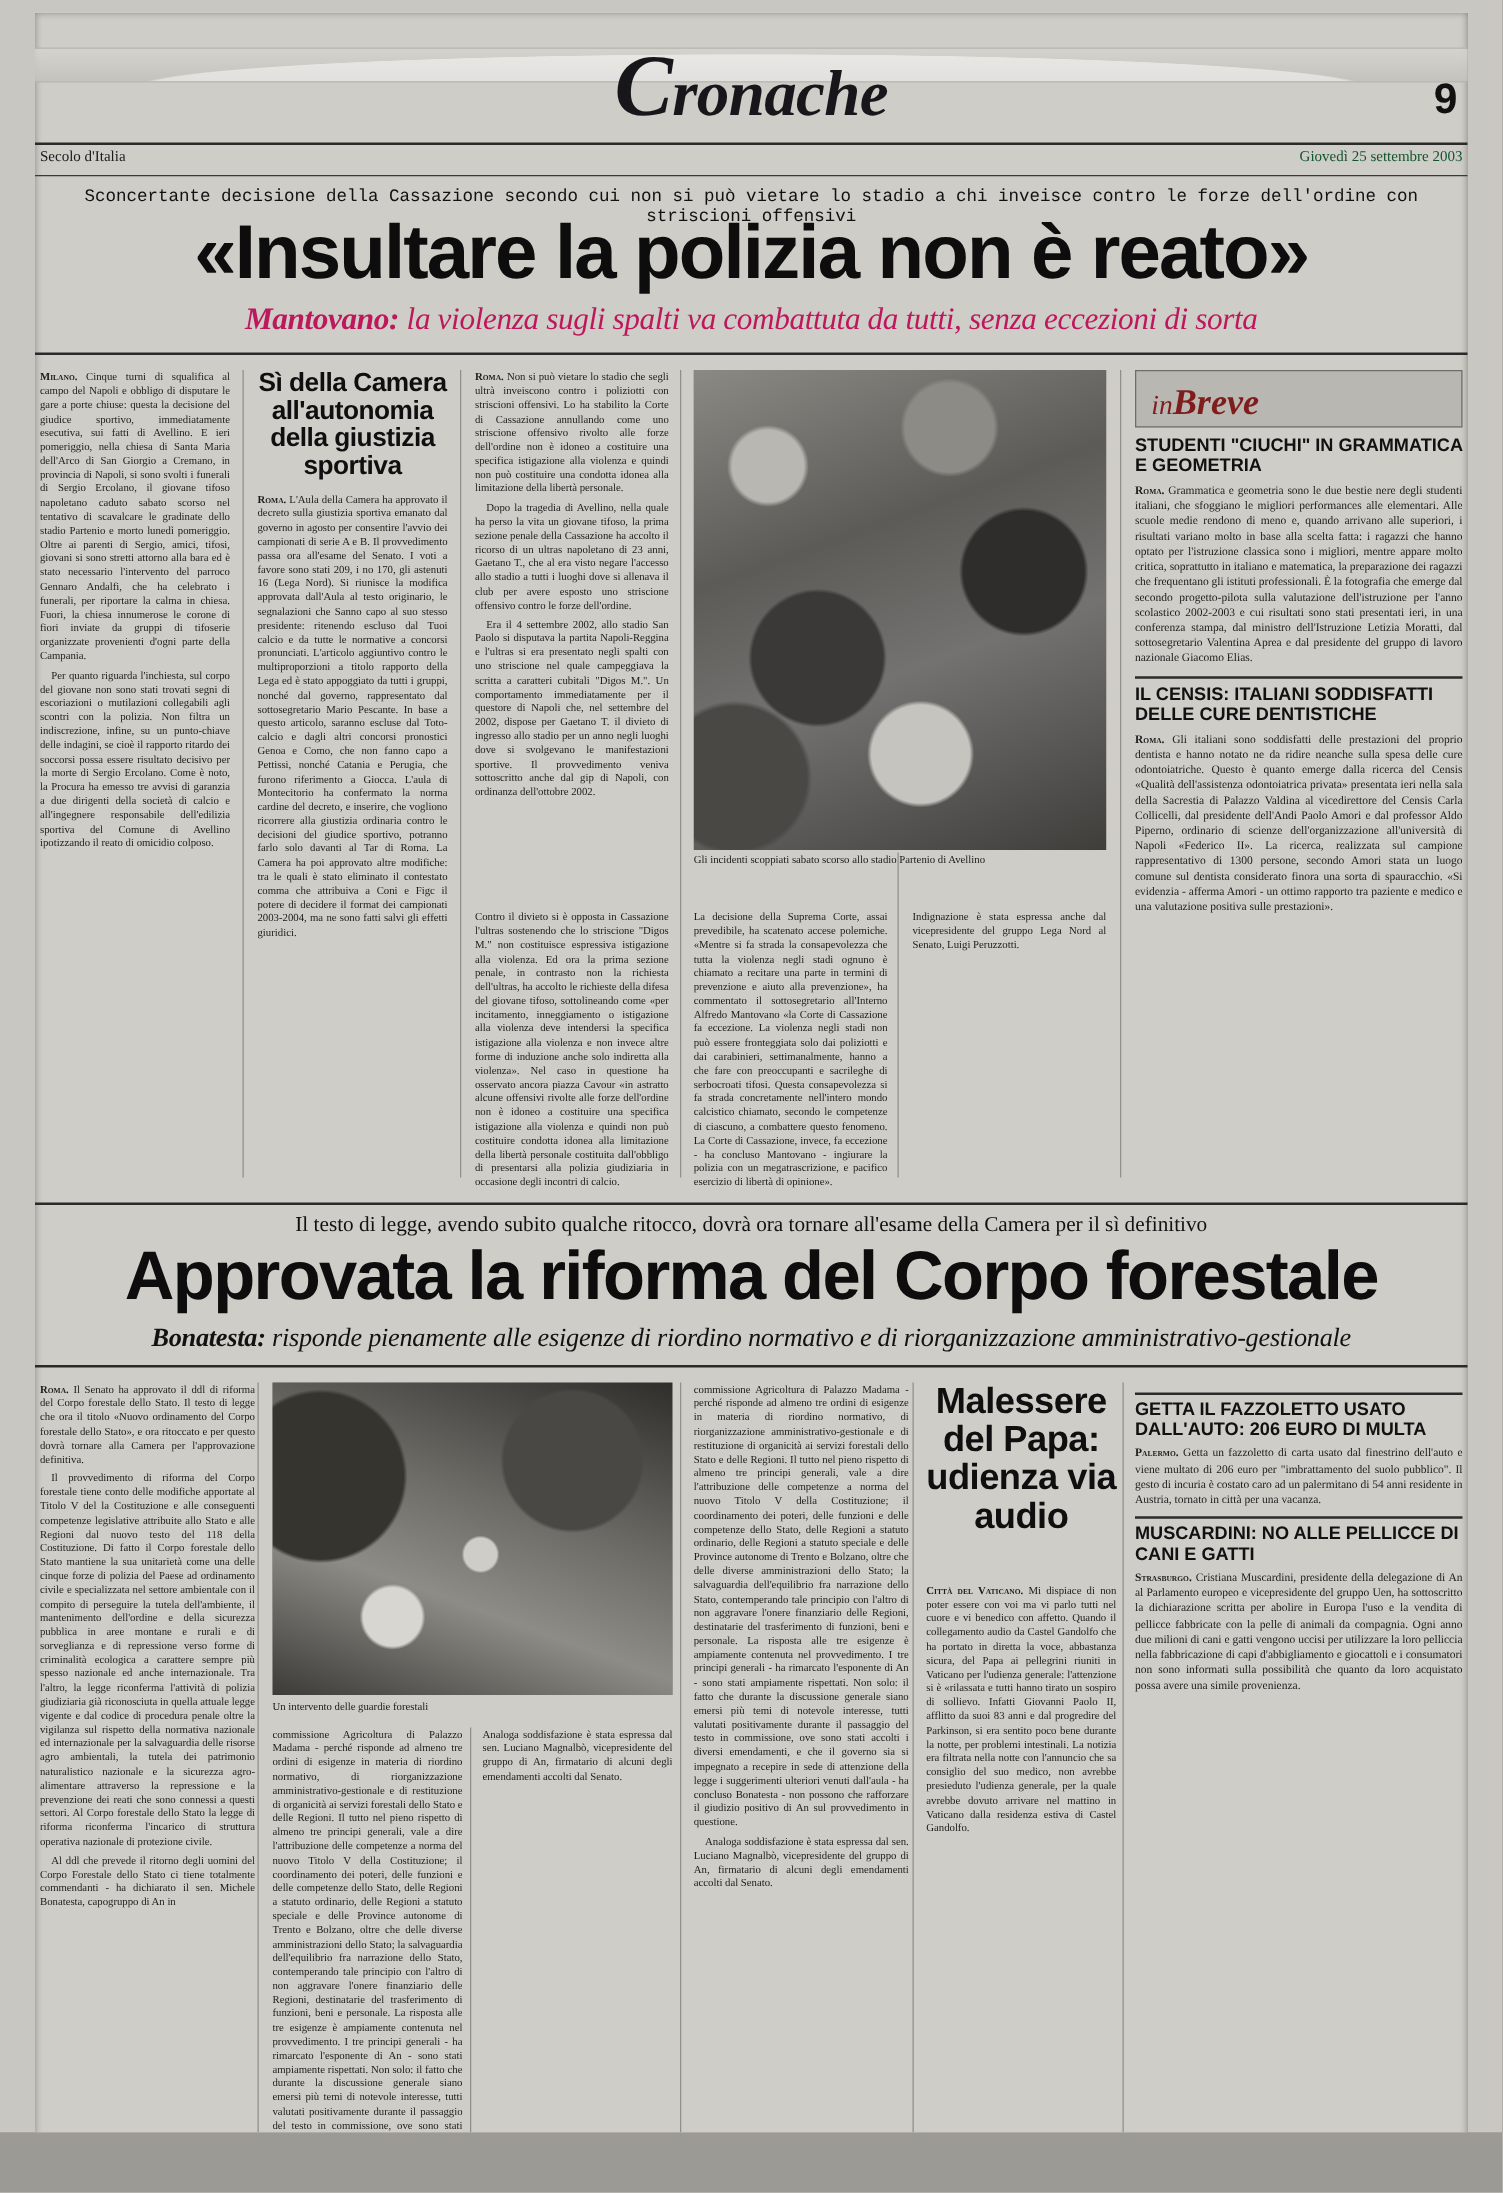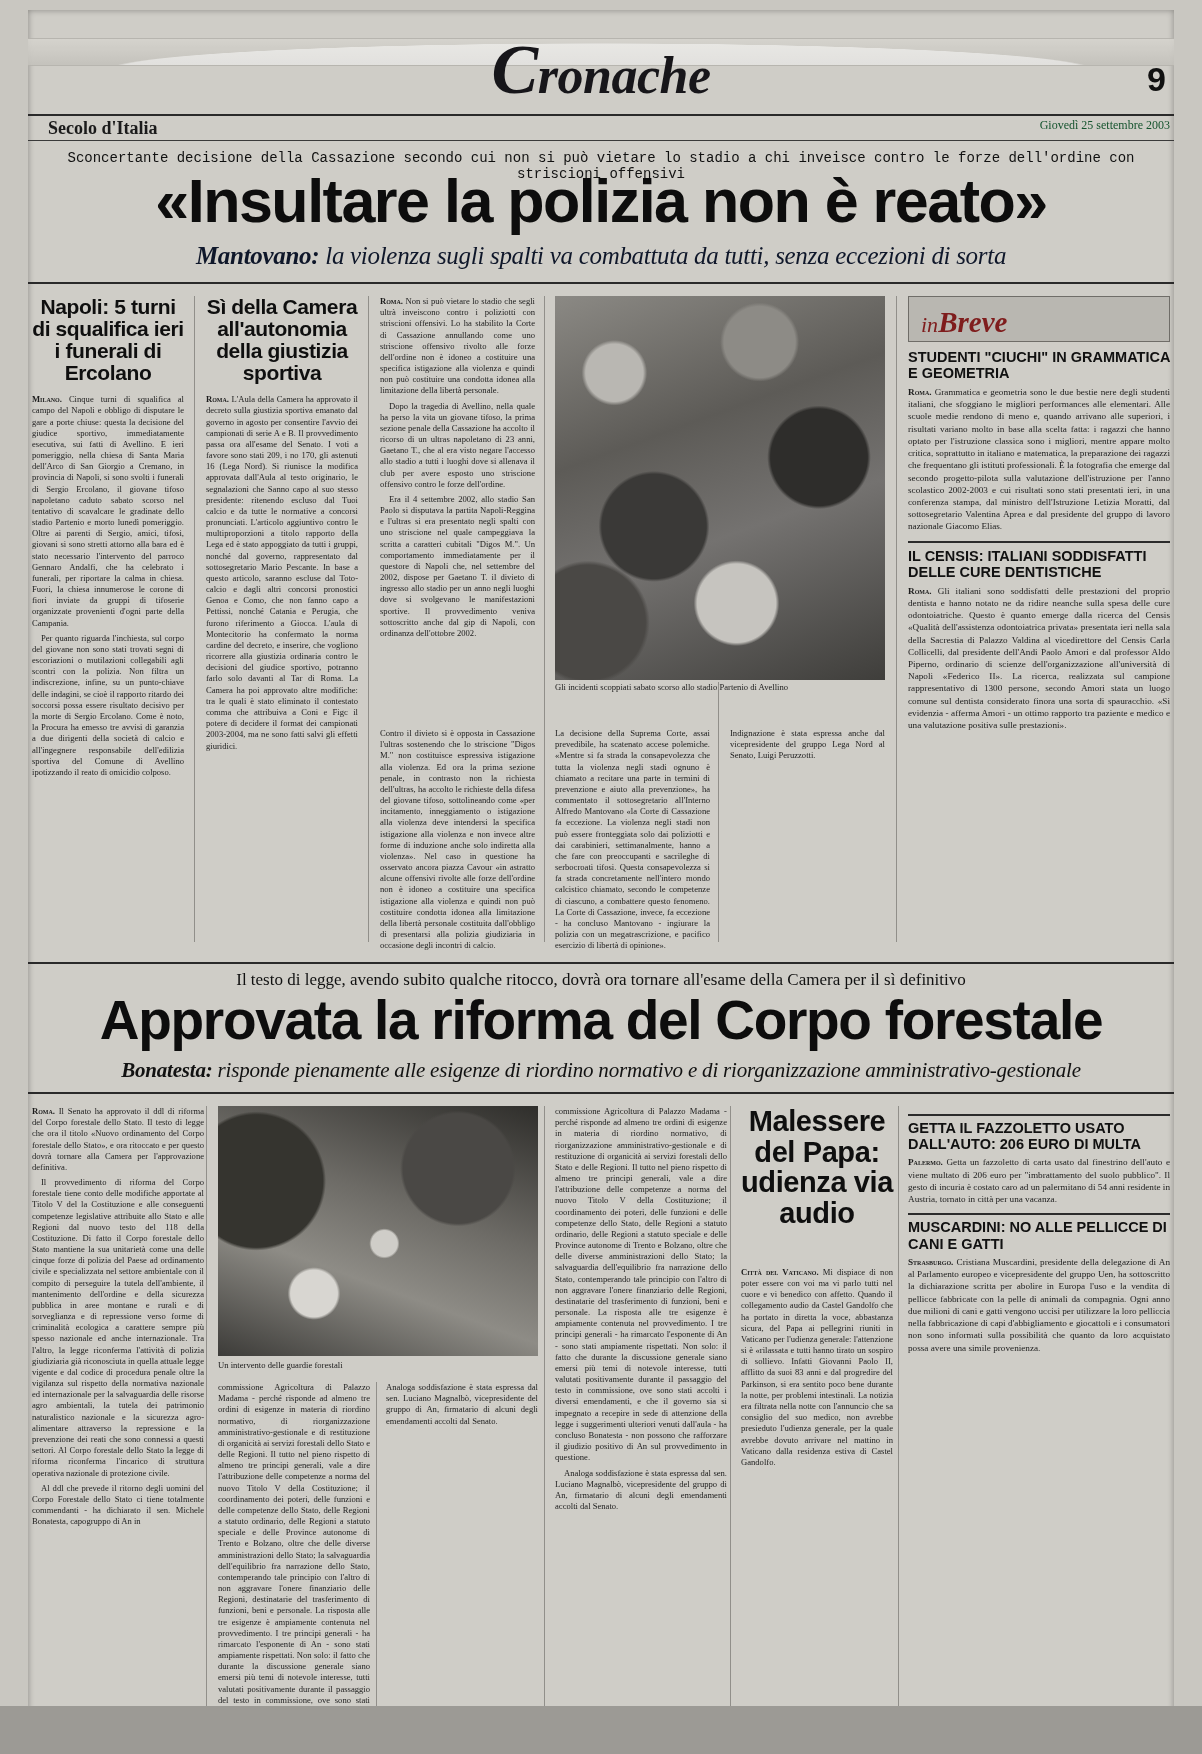--- a/index.html
+++ b/index.html
@@ -38,21 +38,21 @@
     position:absolute;right:8px;top:22px;font-size:34px;font-weight:700;color:#111;
     font-family:"Liberation Sans", sans-serif;
   }
   .rule-top{
     position:absolute;left:0;top:104px;width:1146px;border-top:2px solid #2a2a2a;
   }
   .paperinfo{
     position:absolute;left:0;top:106px;width:1146px;height:22px;
   }
   .paperinfo .name{
-    position:absolute;left:20px;top:2px;font-size:18px;font-weight:700;color:#1b1b1b;
+    position:absolute;left:4px;top:2px;font-size:12px;font-weight:400;color:#1b1b1b;
     font-family:"Liberation Serif", serif;
   }
   .paperinfo .date{
     position:absolute;right:4px;top:2px;font-size:12px;color:#14532d;
     font-family:"Liberation Serif", serif;
   }
   .rule-under{
     position:absolute;left:0;top:130px;width:1146px;border-top:1px solid #3a3a3a;
   }
 
@@ -63,21 +63,21 @@
   }
   .bighead{
     position:absolute;left:6px;top:160px;width:1134px;text-align:center;
     font-family:"Liberation Sans", sans-serif;
     font-weight:700;font-size:61px;color:#0d0d0d;letter-spacing:-1.5px;
     line-height:1.02;
   }
   .subhead{
     position:absolute;left:6px;top:232px;width:1134px;text-align:center;
     font-family:"Liberation Serif", serif;
-    font-style:italic;font-size:25px;color:#0f172a;letter-spacing:-.3px;
+    font-style:italic;font-size:25px;color:#be185d;letter-spacing:-.3px;
   }
   .subhead b{font-weight:700;}
   .rule-head{position:absolute;left:0;top:272px;width:1146px;border-top:2px solid #2a2a2a;}
 
   
   .col{position:absolute;font-size:8.6px;line-height:1.30;color:#1c1c1c;text-align:justify;
        font-family:"Liberation Serif", serif;}
   .col p{margin:0 0 4px 0;text-indent:9px;}
   .col p.first{text-indent:0;}
   .sc{font-variant:small-caps;font-weight:700;}
@@ -200,21 +200,20 @@
   <div class="rule-under"></div>
 
   <div class="kicker">Sconcertante decisione della Cassazione secondo cui non si può vietare lo stadio a chi inveisce contro le forze dell'ordine con striscioni offensivi</div>
   <div class="bighead">«Insultare la polizia non è reato»</div>
   <div class="subhead">
     <b>Mantovano:</b><span> la violenza sugli spalti va combattuta da tutti, senza eccezioni di sorta</span>
   </div>
   <div class="rule-head"></div>
 
   <div class="col c1">
-    <div class="colhead" style="margin-bottom:10px;">Napoli: 5 turni di squalifica ieri i funerali di Ercolano</div>
     <p class="first"><span class="sc">Milano.</span><span> Cinque turni di squalifica al campo del Napoli e obbligo di disputare le gare a porte chiuse: questa la decisione del giudice sportivo, immediatamente esecutiva, sui fatti di Avellino. E ieri pomeriggio, nella chiesa di Santa Maria dell'Arco di San Giorgio a Cremano, in provincia di Napoli, si sono svolti i funerali di Sergio Ercolano, il giovane tifoso napoletano caduto sabato scorso nel tentativo di scavalcare le gradinate dello stadio Partenio e morto lunedì pomeriggio. Oltre ai parenti di Sergio, amici, tifosi, giovani si sono stretti attorno alla bara ed è stato necessario l'intervento del parroco Gennaro Andalfi, che ha celebrato i funerali, per riportare la calma in chiesa. Fuori, la chiesa innumerose le corone di fiori inviate da gruppi di tifoserie organizzate provenienti d'ogni parte della Campania.</span></p>
     <p>Per quanto riguarda l'inchiesta, sul corpo del giovane non sono stati trovati segni di escoriazioni o mutilazioni collegabili agli scontri con la polizia. Non filtra un indiscrezione, infine, su un punto-chiave delle indagini, se cioè il rapporto ritardo dei soccorsi possa essere risultato decisivo per la morte di Sergio Ercolano. Come è noto, la Procura ha emesso tre avvisi di garanzia a due dirigenti della società di calcio e all'ingegnere responsabile dell'edilizia sportiva del Comune di Avellino ipotizzando il reato di omicidio colposo.</p>
   </div>
 
   <div class="col c2">
     <div class="colhead" style="margin-bottom:10px;">Sì della Camera all'autonomia della giustizia sportiva</div>
     <p class="first"><span class="sc">Roma.</span><span> L'Aula della Camera ha approvato il decreto sulla giustizia sportiva emanato dal governo in agosto per consentire l'avvio dei campionati di serie A e B. Il provvedimento passa ora all'esame del Senato. I voti a favore sono stati 209, i no 170, gli astenuti 16 (Lega Nord). Si riunisce la modifica approvata dall'Aula al testo originario, le segnalazioni che Sanno capo al suo stesso presidente: ritenendo escluso dal Tuoi calcio e da tutte le normative a concorsi pronunciati. L'articolo aggiuntivo contro le multiproporzioni a titolo rapporto della Lega ed è stato appoggiato da tutti i gruppi, nonché dal governo, rappresentato dal sottosegretario Mario Pescante. In base a questo articolo, saranno escluse dal Toto-calcio e dagli altri concorsi pronostici Genoa e Como, che non fanno capo a Pettissi, nonché Catania e Perugia, che furono riferimento a Giocca. L'aula di Montecitorio ha confermato la norma cardine del decreto, e inserire, che vogliono ricorrere alla giustizia ordinaria contro le decisioni del giudice sportivo, potranno farlo solo davanti al Tar di Roma. La Camera ha poi approvato altre modifiche: tra le quali è stato eliminato il contestato comma che attribuiva a Coni e Figc il potere di decidere il format dei campionati 2003-2004, ma ne sono fatti salvi gli effetti giuridici.</span></p>
   </div>
 
   <div class="col c3" style="height:418px;overflow:hidden;">

